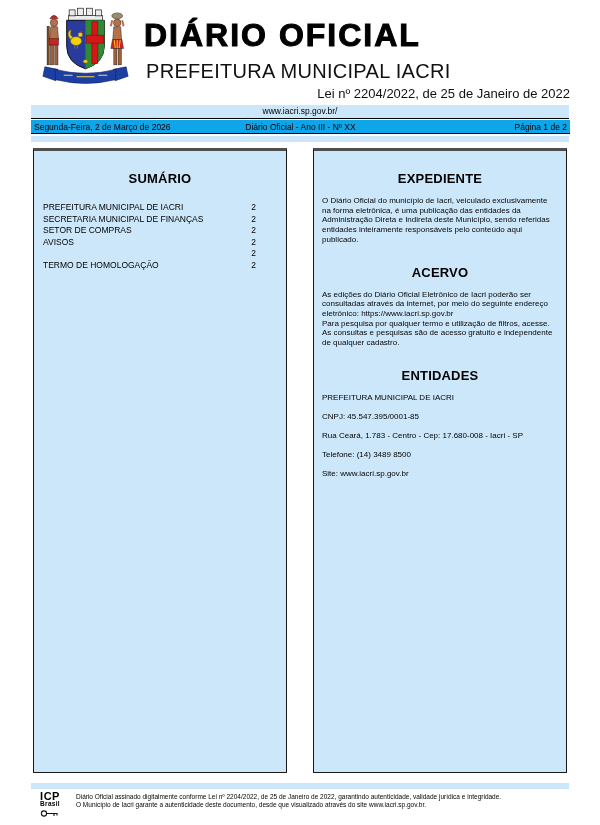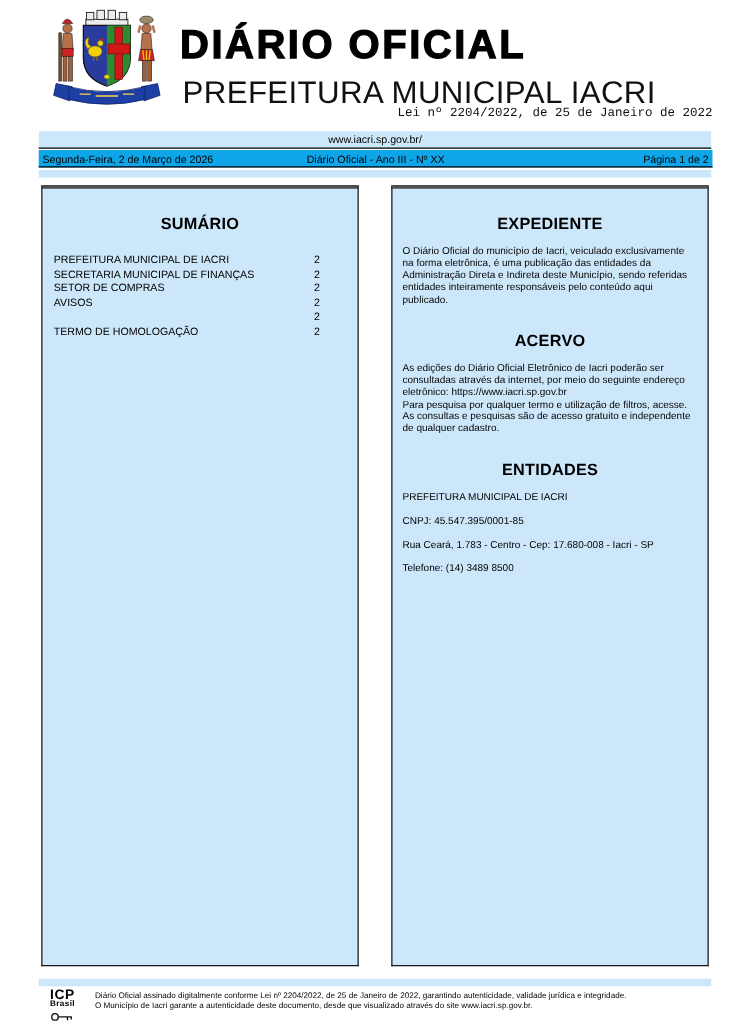--- a/index.html
+++ b/index.html
@@ -4,23 +4,23 @@
 <style>
   * { margin:0; padding:0; box-sizing:border-box; }
   html,body { background:#ffffff; }
   body { font-family:"Liberation Sans","DejaVu Sans",sans-serif; color:#000; }
   .page { position:relative; width:600px; height:825px; background:#fff; margin:0 auto; overflow:hidden; }
 
   
   .crest { position:absolute; left:33px; top:6px; width:104px; height:92px; }
   .title { position:absolute; left:144px; top:12px; font-size:32px; font-weight:900;
            letter-spacing:2px; line-height:46px; -webkit-text-stroke:1px #000; white-space:nowrap; }
-  .subtitle { position:absolute; left:146px; top:60px; font-size:25px; letter-spacing:0.3px;
+  .subtitle { position:absolute; left:146px; top:60px; font-size:20px; letter-spacing:0.3px;
               color:#111; white-space:nowrap; }
-  .law-line { position:absolute; right:30px; top:86px; font-size:10px; color:#111;font-family:Liberation Mono, monospace; }
+  .law-line { position:absolute; right:30px; top:86px; font-size:13px; color:#111; }
 
   
   .bar { position:absolute; left:31px; width:538px; background:#cde7fa; }
   .www-bar { top:105px; height:14px; border-bottom:1px solid #000;
              font-size:8.5px; text-align:center; line-height:13px; }
   .meta-row { position:absolute; left:31px; top:120px; width:539px; height:14px;
               border-bottom:1px solid #000; background:#0ea5e9;
               display:flex; align-items:center; font-size:8.5px; }
   .meta-row .m-left  { flex:1; text-align:left;  padding-left:3px; }
   .meta-row .m-mid   { flex:1.2; text-align:center; }
@@ -169,20 +169,21 @@
 
     <h2 class="h-acervo">ACERVO</h2>
     <p class="body-text">As edições do Diário Oficial Eletrônico de Iacri poderão ser consultadas através da internet, por meio do seguinte endereço eletrônico: https://www.iacri.sp.gov.br</p>
     <p class="body-text cont">Para pesquisa por qualquer termo e utilização de filtros, acesse. As consultas e pesquisas são de acesso gratuito e independente de qualquer cadastro.</p>
 
     <h2 class="h-entidades">ENTIDADES</h2>
     <p class="ent-line">PREFEITURA MUNICIPAL DE IACRI</p>
     <p class="ent-line">CNPJ: 45.547.395/0001-85</p>
     <p class="ent-line">Rua Ceará, 1.783 - Centro - Cep: 17.680-008 - Iacri - SP</p>
     <p class="ent-line">Telefone: (14) 3489 8500</p>
+    <p class="ent-line">Site: www.iacri.sp.gov.br</p>
   </section>
 
   <div class="bar footer-bar"></div>
   <div class="footer-content">
     <div class="icp">
       <div class="icp-top">ICP</div>
       <div class="icp-bottom">Brasil</div>
       <svg class="icp-key" width="20" height="9" viewBox="0 0 20 9">
         <circle cx="4" cy="4.5" r="2.6" fill="none" stroke="#111" stroke-width="1.1"></circle>
         <path d="M6.6,4.5 H17.5 M14,4.5 v2.6 M17,4.5 v2" stroke="#111" stroke-width="1.1" fill="none"></path>

